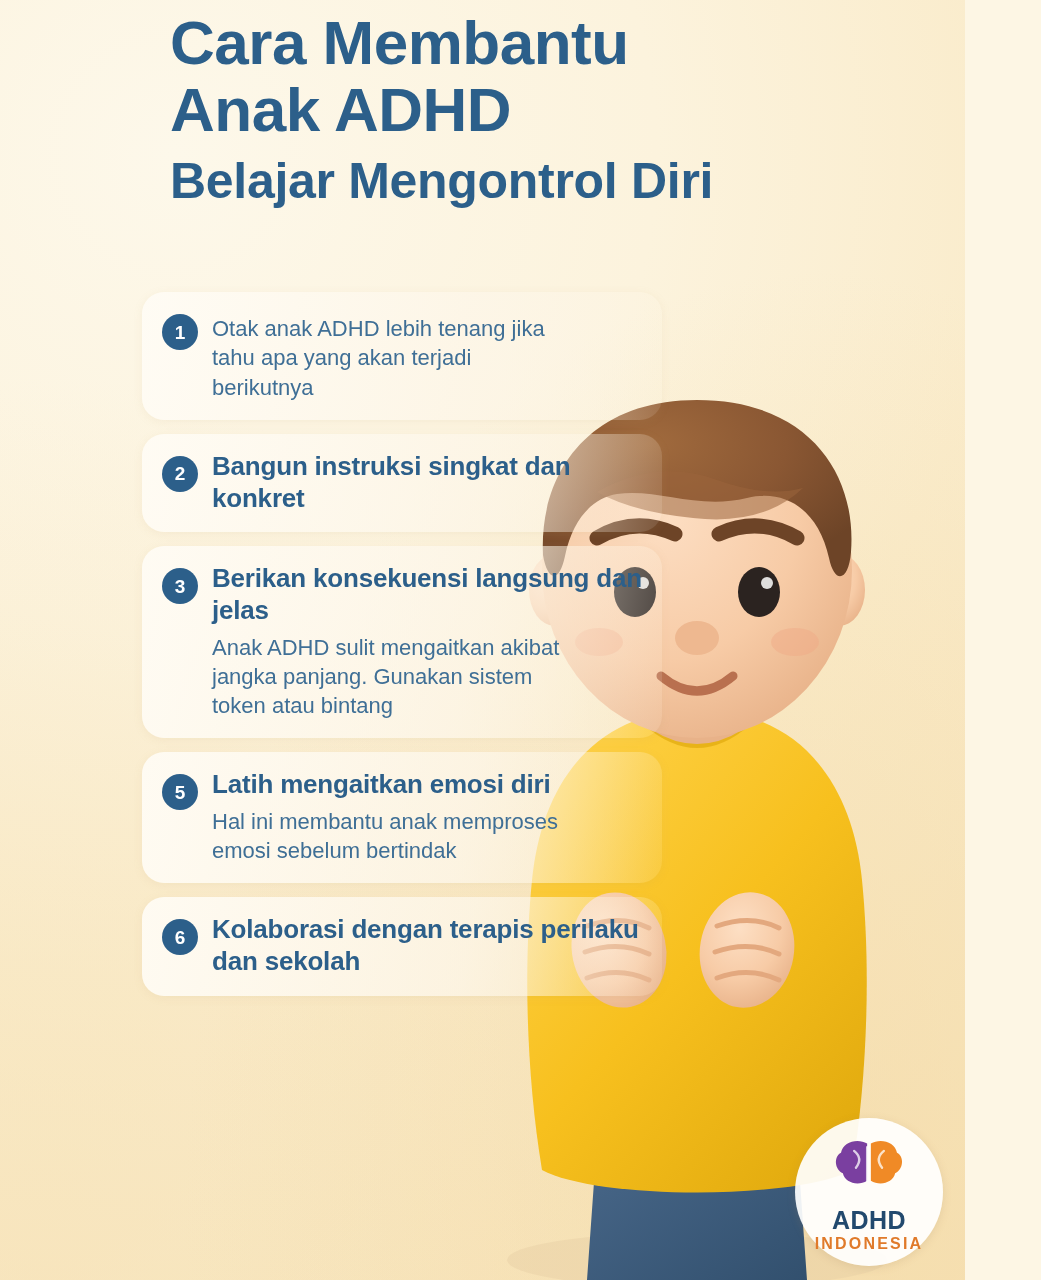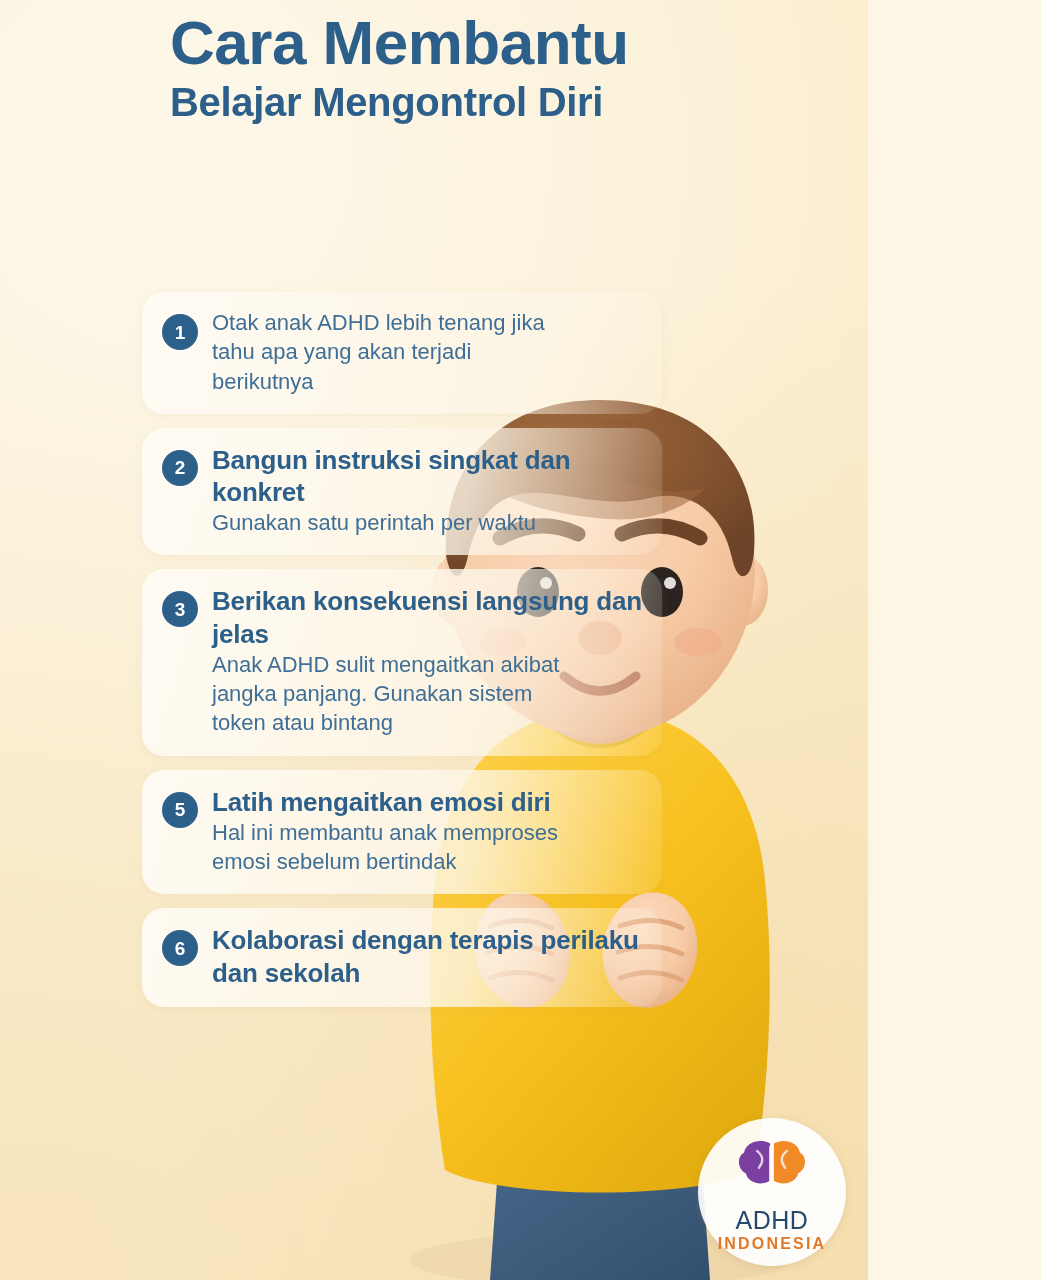--- a/index.html
+++ b/index.html
@@ -9,21 +9,21 @@
   body {
     width: 1041px;
     height: 1280px;
     font-family: "Liberation Sans", sans-serif;
     background: #fdf6e4;
     overflow: hidden;
   }
 
   .poster {
     position: relative;
-    width: 868px;
+    width: 965px;
     height: 1280px;
     background:
       radial-gradient(circle at 18% 12%, #fdf8ea 0%, #fcf3dd 35%, #faeccc 60%, #f7e4bb 100%);
     overflow: hidden;
   }
   
   .poster::after {
     content: "";
     position: absolute;
     inset: 0;
@@ -43,24 +43,25 @@
   }
   .title-line1,
   .title-line2 {
     font-size: 62px;
     font-weight: 700;
     color: #2c5f8a;
     line-height: 1.08;
     letter-spacing: -0.5px;
   }
   .title-line3 {
-    font-size: 40px;
+    font-size: 50px;
     font-weight: 700;
     color: #2c5f8a;
     line-height: 1.25;
+    margin-top: 6px;
     letter-spacing: -0.3px;
   }
 
   
   .character {
     position: absolute;
     right: 18px;
     bottom: 0px;
     width: 500px;
     height: 900px;
@@ -105,20 +106,21 @@
     font-weight: 700;
     color: #2c5f8a;
     line-height: 1.24;
     letter-spacing: -0.2px;
   }
   .card-desc {
     font-size: 22px;
     font-weight: 400;
     color: #3f6f96;
     line-height: 1.33;
+    margin-top: 6px;
     max-width: 360px;
   }
   .card-desc:empty { display: none; }
 
   
   .logo {
     position: absolute;
     right: 22px;
     bottom: 14px;
     width: 148px;
@@ -128,21 +130,21 @@
     background: rgba(255,255,255,0.92);
     display: flex;
     flex-direction: column;
     align-items: center;
     justify-content: center;
     box-shadow: 0 2px 8px rgba(160,130,90,0.18);
   }
   .logo-brain { margin-top: 4px; }
   .logo-text {
     font-size: 25px;
-    font-weight: 400;
+    font-weight: 700;
     color: #22496e;
     letter-spacing: 0.5px;
     line-height: 1;
     margin-top: 12px;
   }
   .logo-sub {
     font-size: 16px;
     font-weight: 700;
     color: #e07a2a;
     letter-spacing: 2.2px;
@@ -150,20 +152,21 @@
     line-height: 1;
   }
 </style>
 </head>
 <body>
 
 <div class="poster">
 
   <div class="heading">
     <div class="title-line1">Cara Membantu</div>
+    <div class="title-line2">Anak ADHD</div>
     <div class="title-line3">Belajar Mengontrol Diri</div>
   </div>
 
   <div class="character">
     <svg viewBox="0 0 500 900" width="500" height="900" xmlns="http://www.w3.org/2000/svg">
       <defs>
         <radialGradient id="skinG" cx="38%" cy="32%" r="75%">
           <stop offset="0%" stop-color="#fddfc4"></stop>
           <stop offset="60%" stop-color="#f7cba6"></stop>
           <stop offset="100%" stop-color="#e8b289"></stop>
@@ -247,21 +250,20 @@
   <div class="cards">
 
     <div class="card">
       <div class="badge">1</div>
       <div class="card-desc">Otak anak ADHD lebih tenang jika tahu apa yang akan terjadi berikutnya</div>
     </div>
 
     <div class="card">
       <div class="badge">2</div>
       <div class="card-title">Bangun instruksi singkat dan konkret</div>
-      <div class="card-desc">Gunakan satu perintah per waktu</div>
     </div>
 
     <div class="card">
       <div class="badge">3</div>
       <div class="card-title">Berikan konsekuensi langsung dan jelas</div>
       <div class="card-desc">Anak ADHD sulit mengaitkan akibat jangka panjang. Gunakan sistem token atau bintang</div>
     </div>
 
     <div class="card">
       <div class="badge">5</div>

